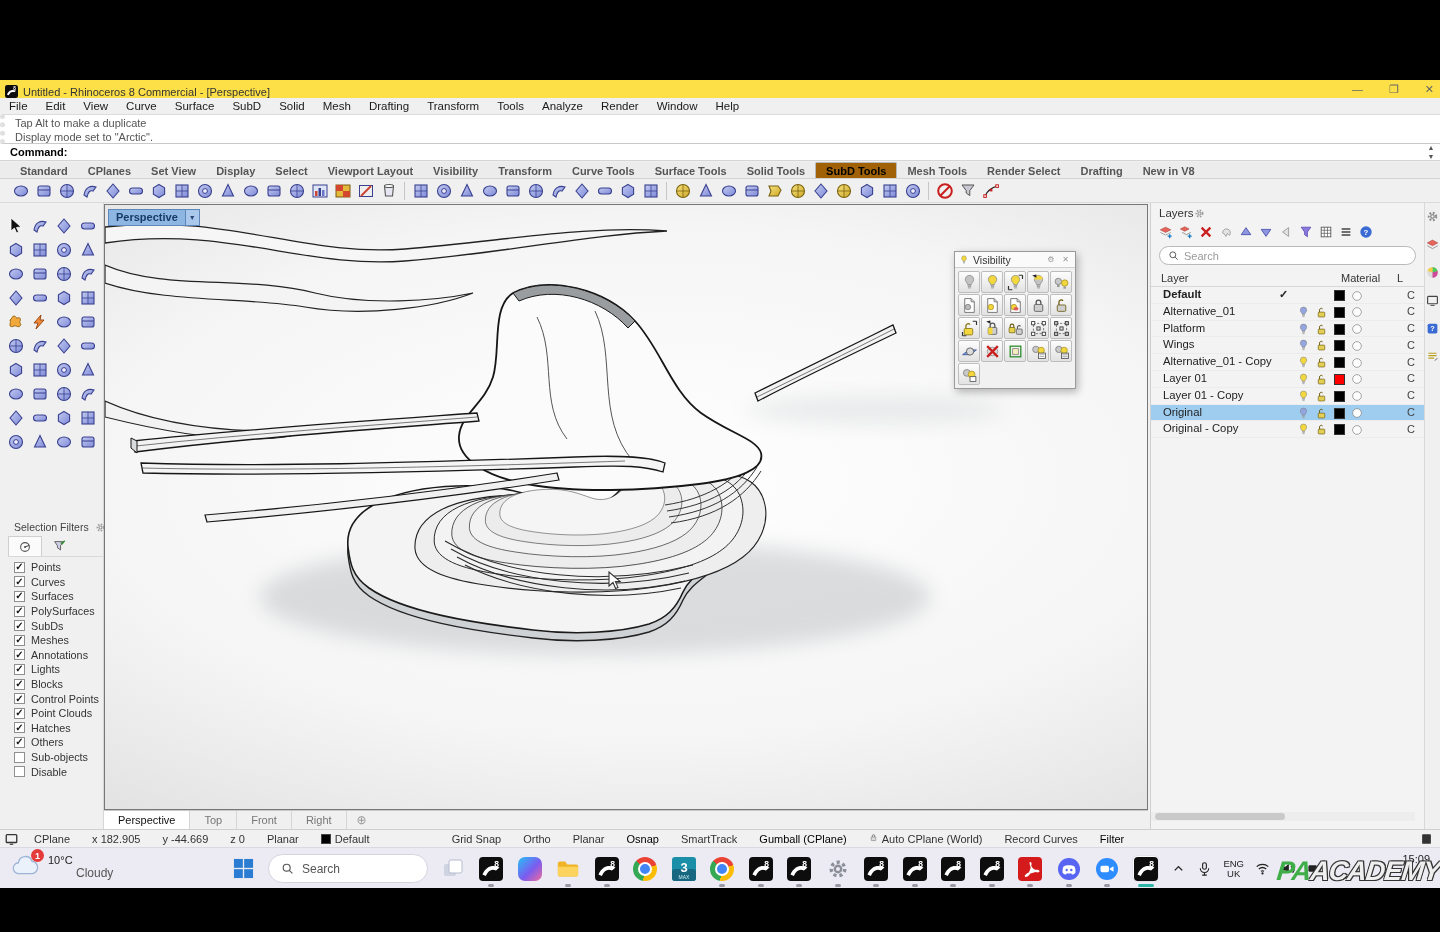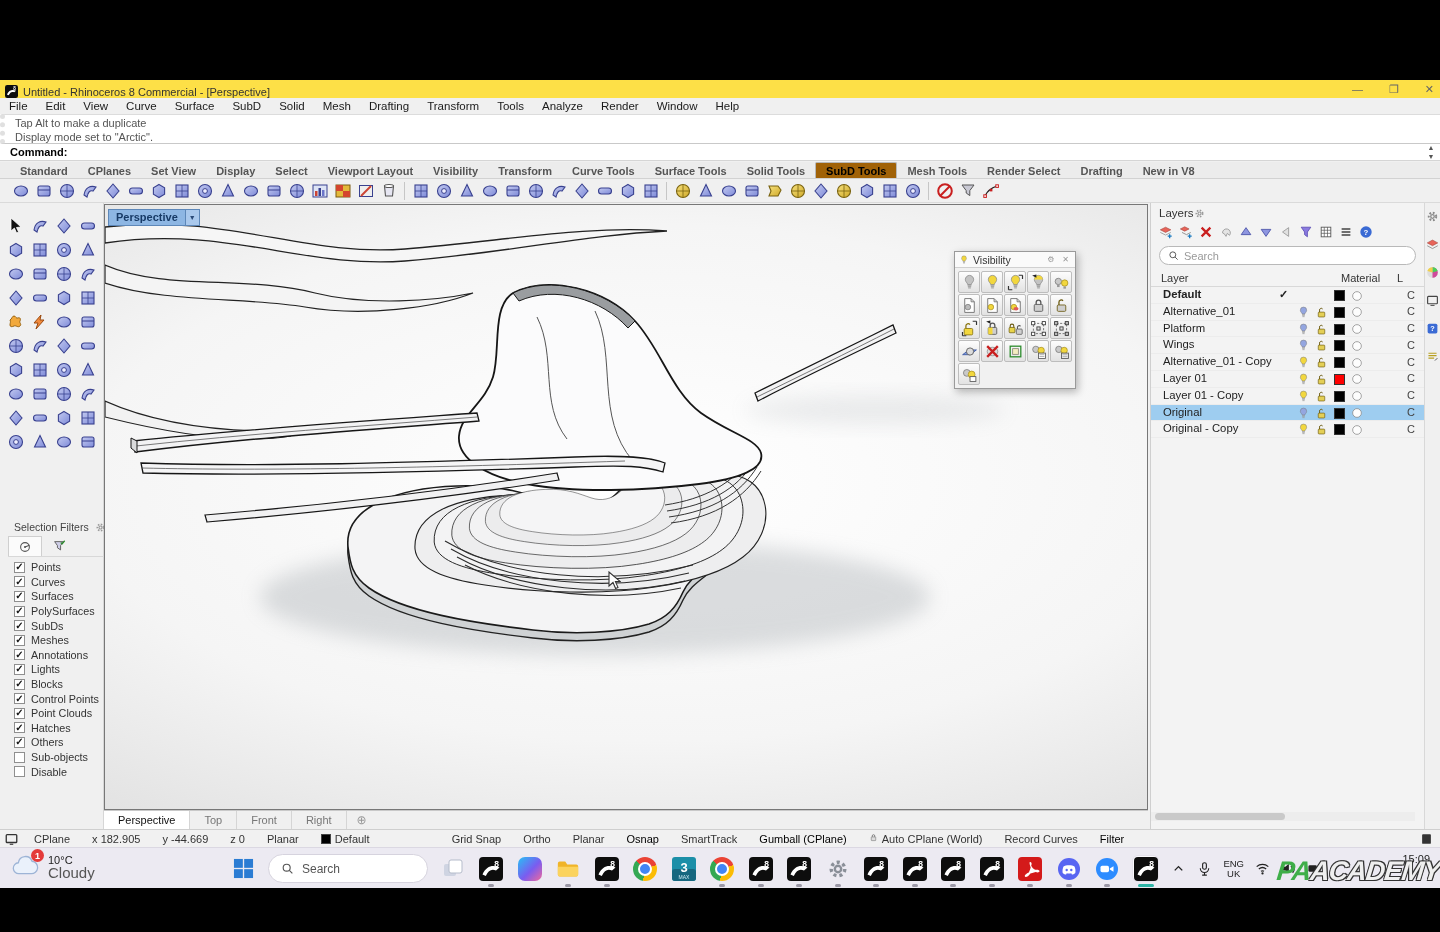--- a/index.html
+++ b/index.html
@@ -107,21 +107,21 @@
   
   .sidestrip{position:absolute;left:1424px;top:123px;width:16px;height:626px;background:#f0f0f0;border-left:1px solid #d8d8d8;display:flex;flex-direction:column;align-items:center;padding-top:6px;gap:15px;}
   .sidestrip .st{width:13px;height:13px;}
 
   
   .taskbar{position:absolute;left:0;top:847px;width:1440px;height:41px;background:#eceaf2;border-top:1px solid #dbd8e2;}
   .weather{position:absolute;left:10px;top:3px;display:flex;align-items:center;gap:6px;}
   .weather .wicon{position:relative;width:32px;height:30px;}
   .weather .badge{position:absolute;right:-2px;top:-2px;min-width:13px;height:13px;border-radius:7px;background:#e43a3a;color:#fff;font-size:9px;display:flex;align-items:center;justify-content:center;font-weight:bold;padding:0 2px;}
   .weather .wtemp{font-size:11px;color:#222;line-height:13px;}
-  .weather .wcond{font-size:15px;color:#555;line-height:12px;}
+  .weather .wcond{font-size:12px;color:#555;line-height:12px;margin-left:28px;}
   .tbcenter{position:absolute;left:231px;top:0;height:41px;display:flex;align-items:center;gap:12px;}
   .startbtn{width:25px;height:25px;display:flex;align-items:center;justify-content:center;}
   .startbtn svg{width:21px;height:21px;}
   .searchpill{width:160px;height:29px;background:#fff;border:1px solid #d6d3de;border-radius:15px;display:flex;align-items:center;gap:8px;padding:0 12px;color:#555;font-size:12px;}
   .apps{display:flex;align-items:center;gap:13.5px;}
   .appico{position:relative;width:25px;height:25px;display:flex;align-items:center;justify-content:center;}
   .appico svg,.appico .cdiv{width:24px;height:24px;}
   .appico.running::after{content:"";position:absolute;left:50%;bottom:-6px;transform:translateX(-50%);width:6px;height:3px;border-radius:2px;background:#9b98a6;}
   .appico.active{background:#fbfafd;border-radius:5px;box-shadow:0 0 0 1px #e4e1ea;}
   .appico.active::after{width:16px;background:#2fb6a8;}

